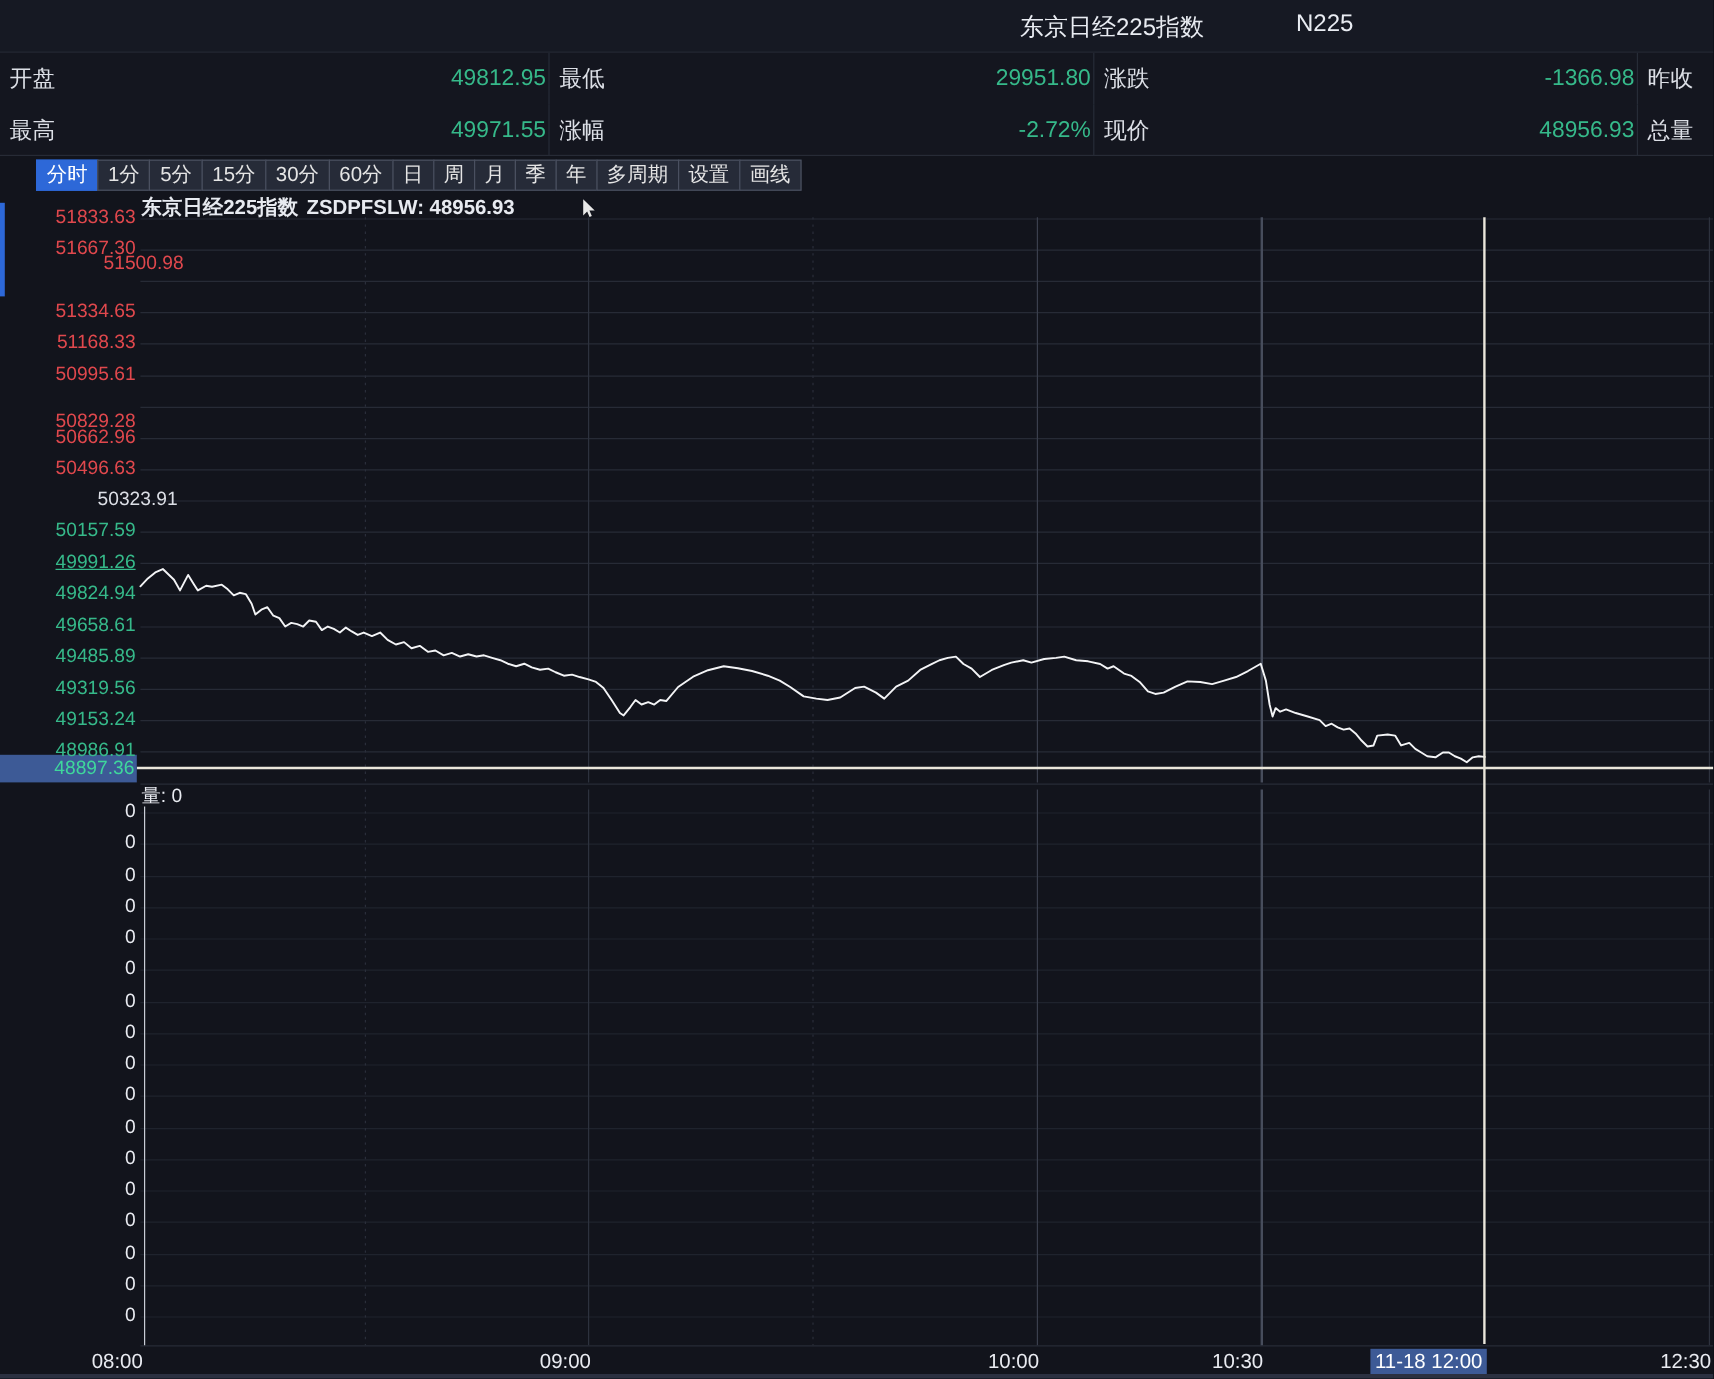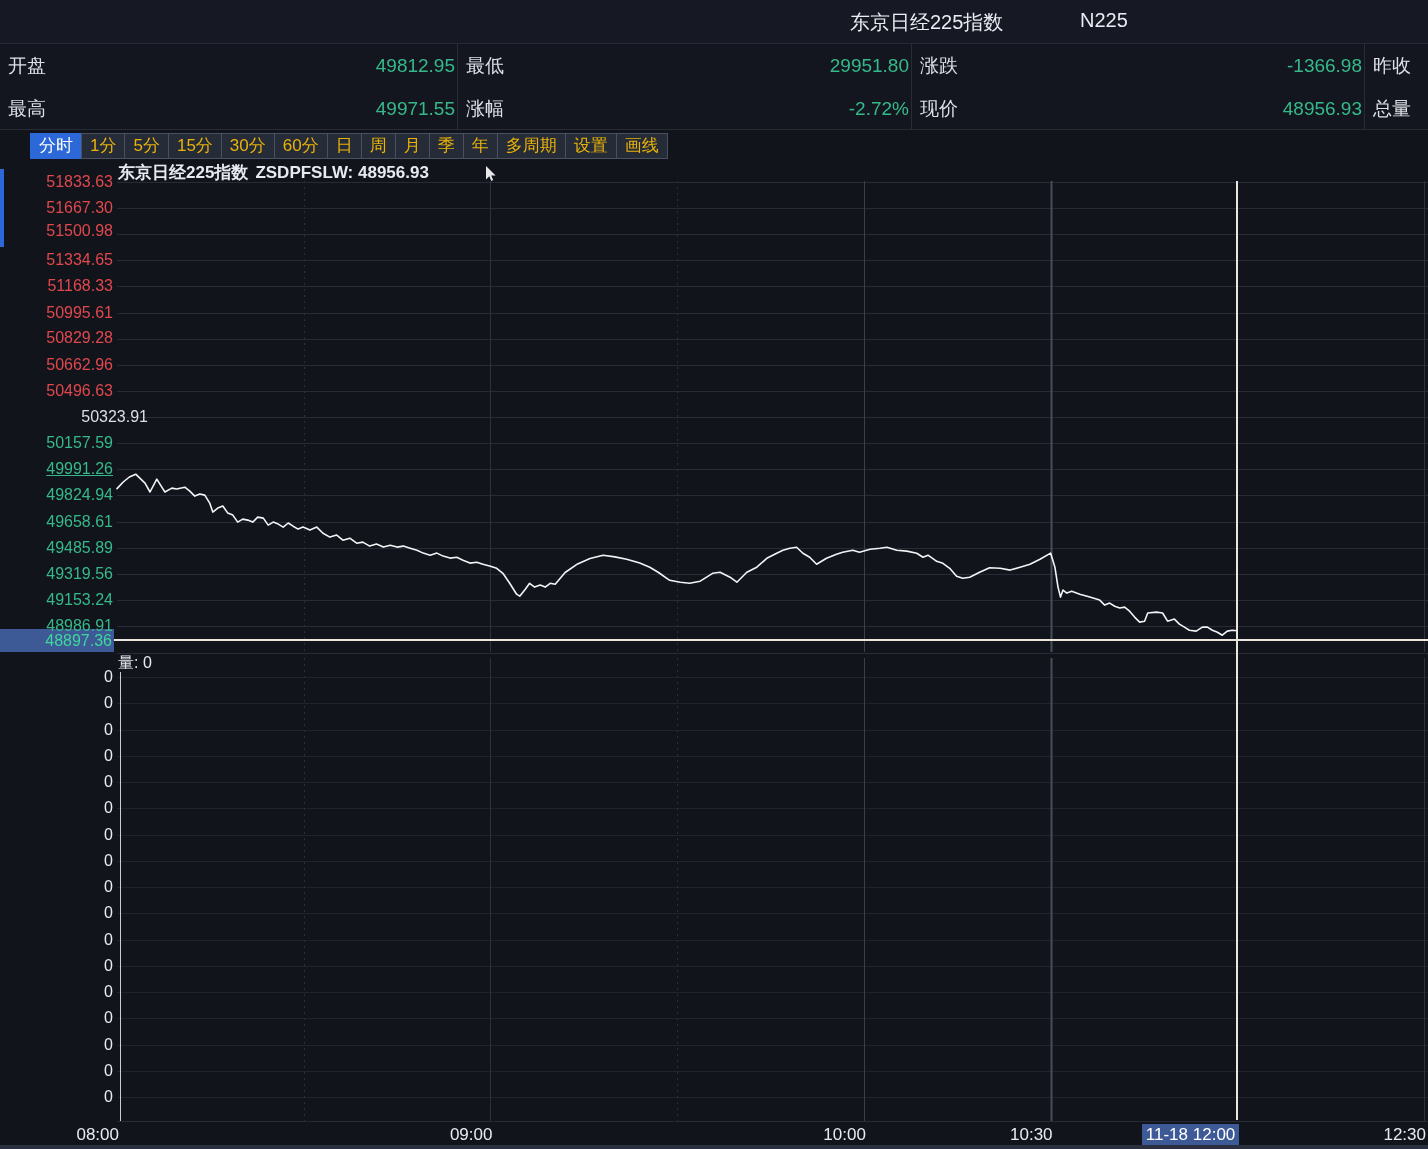--- a/index.html
+++ b/index.html
@@ -17,21 +17,21 @@
            display:grid;grid-template-columns:457px 454px 453px 64px;grid-template-rows:43px 43px;
            border-bottom:1px solid #272b36;box-sizing:border-box;}
   .info-cell{display:flex;justify-content:space-between;align-items:center;
              padding:0 2px 0 8px;box-sizing:border-box;}
   .info-cell.sep{border-left:1px solid #272c37;}
   .q-label{font-size:19px;color:#dcdfe6;white-space:nowrap;text-align:center;}
   .q-value{font-size:19px;color:#36b98a;white-space:nowrap;}
 
   
   .tabbar{position:absolute;left:2px;top:131px;height:28px;display:flex;align-items:flex-end;margin-left:28px;}
-  .tab{height:24px;line-height:24px;padding:0 8px;font-size:17px;background:#262b38;color:#eab308;
+  .tab{height:24px;line-height:24px;padding:0 8px;font-size:17px;background:#262b38;color:#e5e5e5;
        border:1px solid #4a5060;margin-right:-1px;white-space:nowrap;cursor:default;}
   .tab.active{background:#2d68d8;border-color:#2d68d8;color:#ffffff;}
 
   
   #plot{position:absolute;left:0;top:0;width:1428px;height:1149px;}
   .overlay-title{position:absolute;left:118px;top:161px;font-size:17px;color:#e7eaf0;white-space:nowrap;font-weight:bold;}
   .overlay-title .code{margin-left:7px;}
 
   .ylab{position:absolute;left:0;width:113px;height:20px;line-height:20px;text-align:right;
         font-size:16px;white-space:nowrap;}
@@ -186,25 +186,25 @@
   <div class="scroll-strip"></div>
 
   <div class="vol-cur">量: 0</div>
 
   <div class="hl-price" id="xhair-price" style="top: 629px;">48897.36</div>
 
   <div class="bottom-edge"></div>
 
 <div class="ylab red" style="top: 172px;">51833.63</div>
     <div class="ylab red" style="top: 198.118px;">51667.30</div>
-    <div class="ylab red" style="top: 221px;">51500.98</div>
+    <div class="ylab red" style="top: 210px; margin-left: 40px;">51500.98</div>
     <div class="ylab red" style="top: 250.353px;">51334.65</div>
     <div class="ylab red" style="top: 276.471px;">51168.33</div>
     <div class="ylab red" style="top: 302.588px;">50995.61</div>
-    <div class="ylab red" style="top: 328px;">50829.28</div>
+    <div class="ylab red" style="top: 342px;">50829.28</div>
     <div class="ylab red" style="top: 354.824px;">50662.96</div>
     <div class="ylab red" style="top: 380.941px;">50496.63</div>
     <div class="ylab neutral" style="top: 407.059px; padding-left: 35px;">50323.91</div>
     <div class="ylab green" style="top: 433.176px;">50157.59</div>
     <div class="ylab green" style="top: 459.294px; text-decoration: underline;">49991.26</div>
     <div class="ylab green" style="top: 485.412px;">49824.94</div>
     <div class="ylab green" style="top: 511.529px;">49658.61</div>
     <div class="ylab green" style="top: 537.647px;">49485.89</div>
     <div class="ylab green" style="top: 563.765px;">49319.56</div>
     <div class="ylab green" style="top: 589.882px;">49153.24</div>

